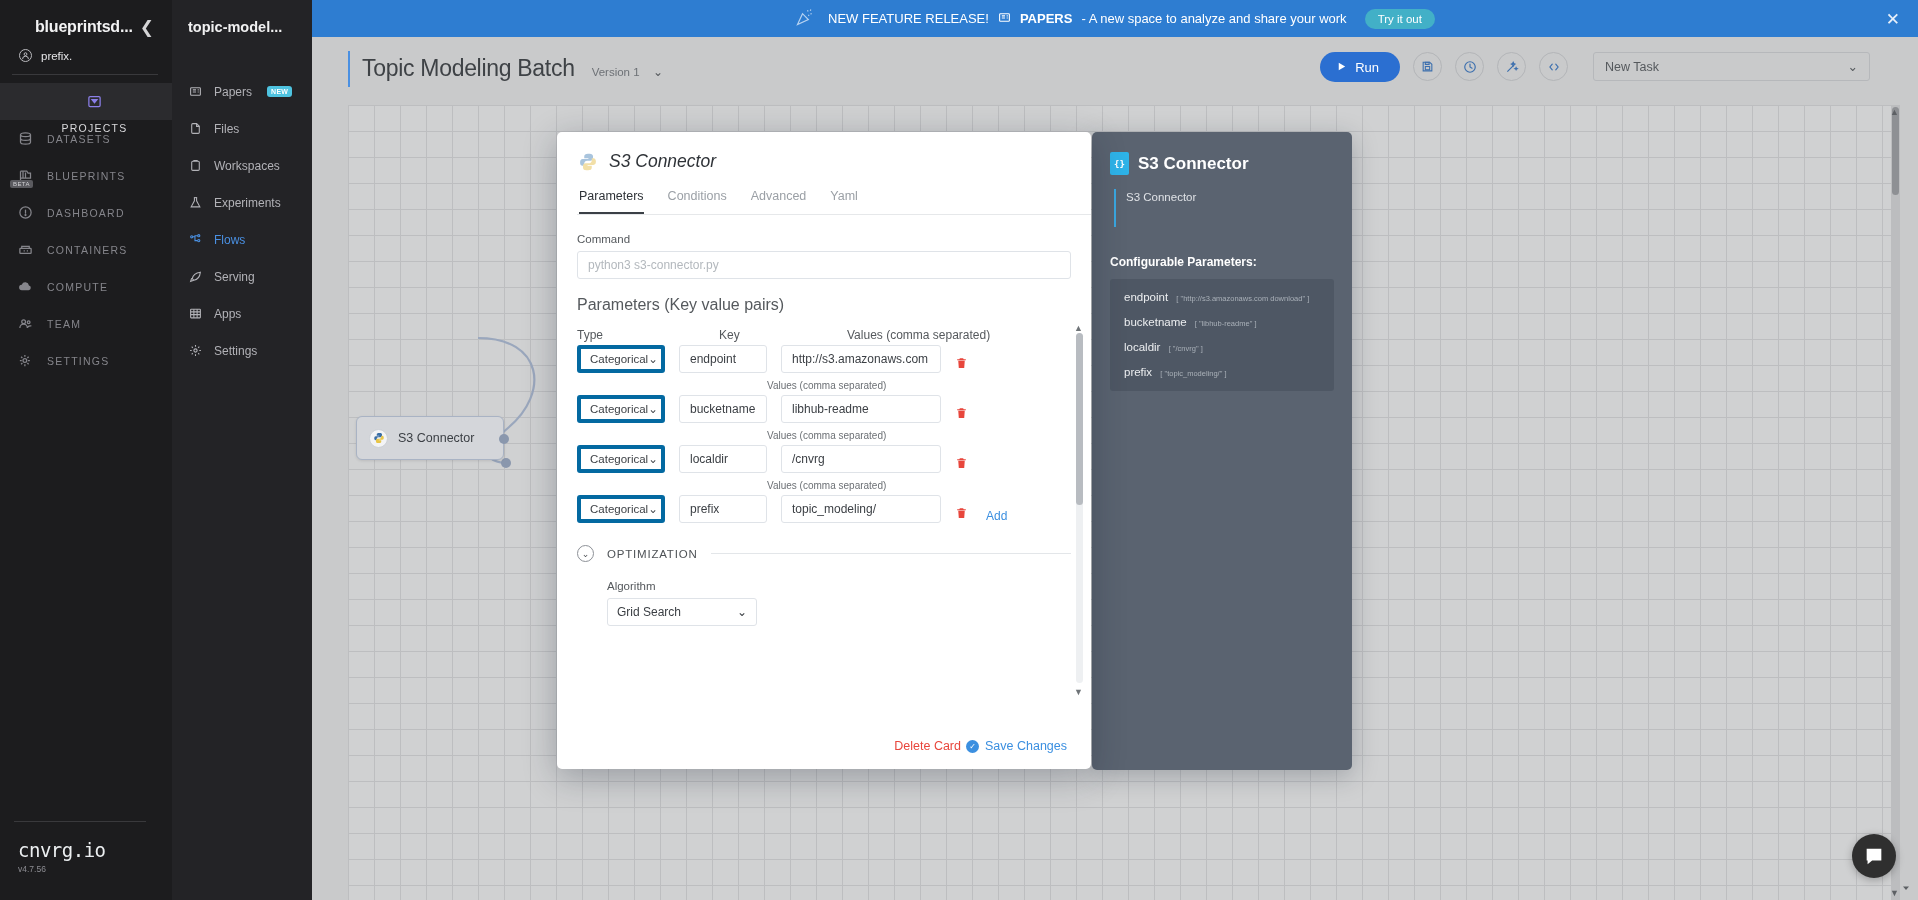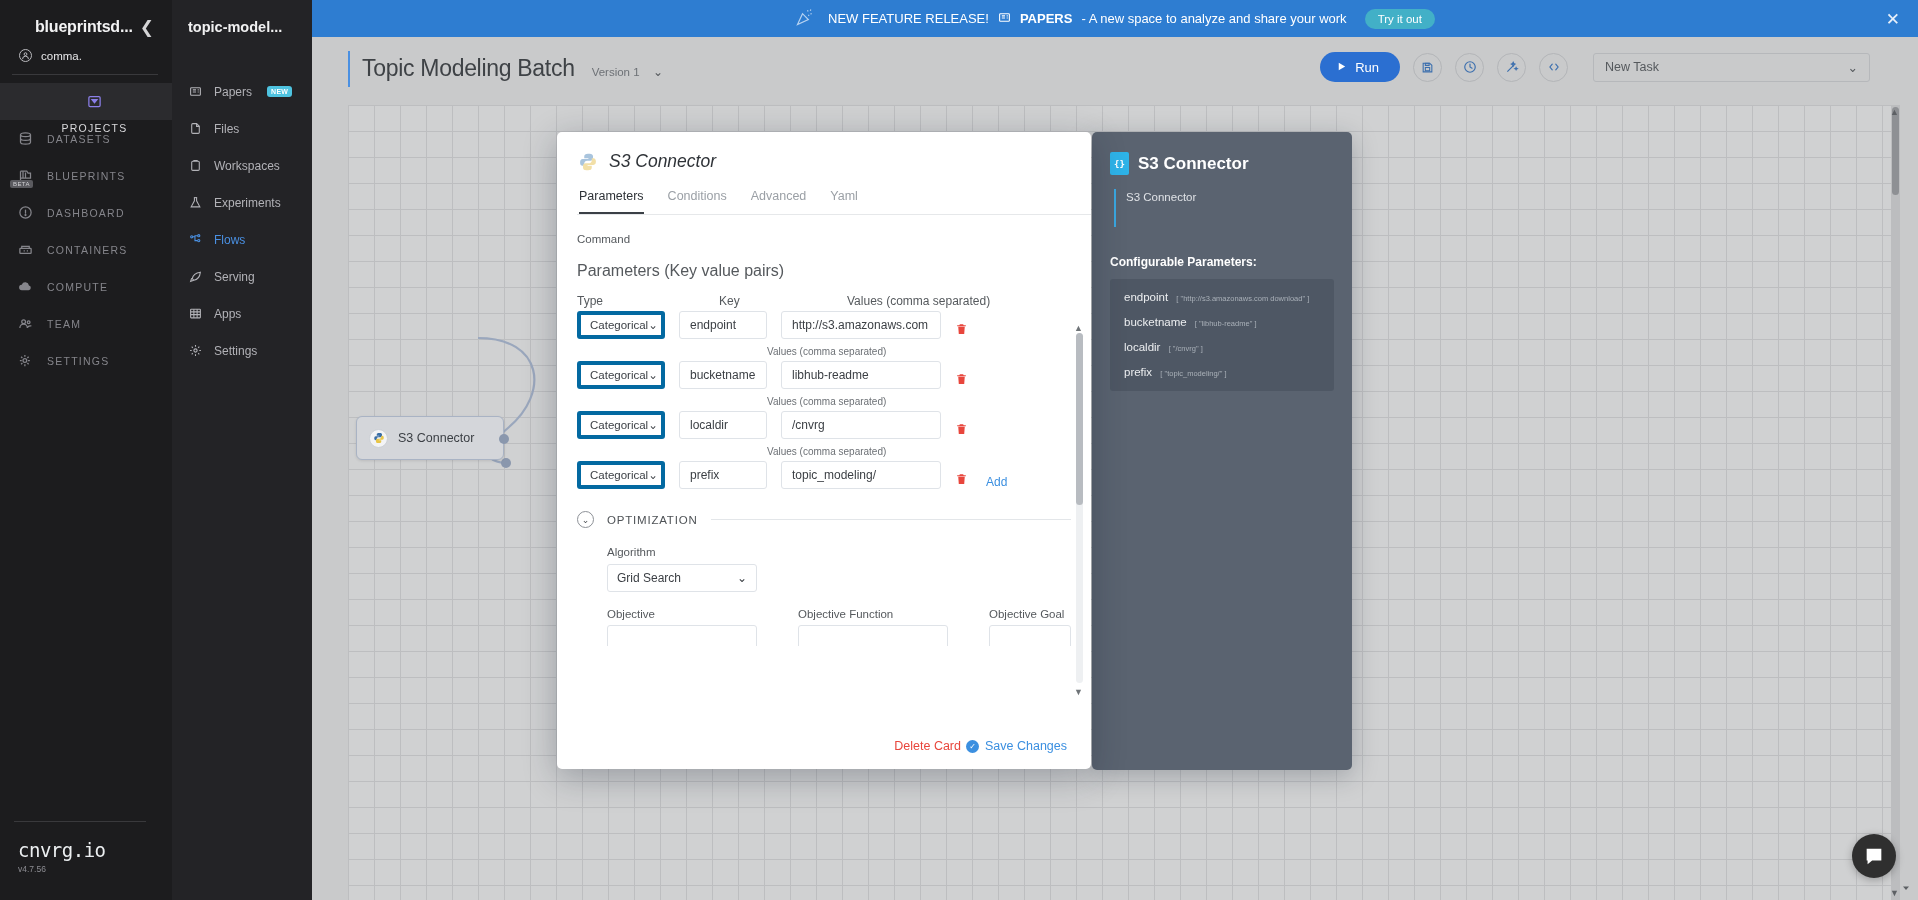--- a/index.html
+++ b/index.html
@@ -79,21 +79,21 @@
 
   
   .main { position: absolute; left: 312px; top: 37px; right: 0; bottom: 0; background: #c9cacb; }
   .topbar { position: relative; height: 68px; }
   .page-title-wrap { position: absolute; left: 50px; top: 18px; display: flex; align-items: baseline; gap: 17px; }
   .title-bar-accent { position: absolute; left: 36px; top: 14px; width: 2px; height: 36px; background: #4a90e2; }
   .page-title { font-size: 23px; color: #3e4246; letter-spacing: -.3px; }
   .version { font-size: 11.5px; color: #6d7176; }
   .version-caret { font-size: 12px; color: #55595d; margin-left: 9px; }
 
-  .tools { position: absolute; right: 48px; top: 15px; display: flex; align-items: center; gap: 13px; }
+  .tools { position: absolute; right: 48px; top: 15px; display: flex; align-items: flex-start; gap: 13px; }
   .btn-run {
     background: #2b6fd1; color: #fff; border-radius: 17px;
     padding: 0 21px 0 16px; height: 30px; display: flex; align-items: center; gap: 8px;
     font-size: 13px; cursor: pointer;
   }
   .icon-btn {
     width: 29px; height: 29px; border-radius: 50%; border: 1px solid #b3b5b8;
     display: flex; align-items: center; justify-content: center; cursor: pointer;
     color: #3c6fae; background: transparent;
   }
@@ -241,21 +241,21 @@
       <div class="rail-org">blueprintsd...</div>
       <div class="rail-collapse">❮</div>
     </div>
     <div class="rail-user">
       <span class="av">
         <svg width="11" height="11" viewBox="0 0 24 24" fill="none" stroke="#c6c6ca" stroke-width="2">
             <circle cx="12" cy="9" r="3"></circle>
             <path d="M5.5 20a6.5 6.5 0 0 1 13 0"></path>
           </svg>
       </span>
-      <span>comma.</span>
+      <span>prefix.</span>
     </div>
     <div class="rail-sep"></div>
 
     <div class="rail-nav">
       <div class="rail-item active">
         <span class="ri">
           <svg width="15" height="15" viewBox="0 0 24 24" fill="none" stroke="#8b7fe8" stroke-width="2">
               <rect x="3" y="4" width="18" height="16" rx="2"></rect>
               <path d="M8 9h8l-4 5z" fill="#8b7fe8"></path>
             </svg>
@@ -559,20 +559,21 @@
       <div class="tabs">
         <div class="tab active">Parameters</div>
         <div class="tab">Conditions</div>
         <div class="tab">Advanced</div>
         <div class="tab">Yaml</div>
       </div>
     </div>
 
     <div class="modal-body">
       <div class="fld-label">Command</div>
+      <input class="text-input" placeholder="python3 s3-connector.py" style="">
 
       <div class="section-label">Parameters (Key value pairs)</div>
 
       <div class="param-scroll">
         <div class="p-head">
           <span class="c1">Type</span>
           <span class="c2">Key</span>
           <span>Values (comma separated)</span>
         </div>
 
@@ -658,34 +659,20 @@
           <span class="opt-line"></span>
         </div>
 
         <div class="opt-body">
           <div class="fld-label">Algorithm</div>
           <div class="sel-wide">
             <span>Grid Search</span>
             <span>⌄</span>
           </div>
 
-          <div class="obj-row">
-            <div class="obj-col">
-              <div class="ol">Objective</div>
-              <input class="text-input obj-in-1" style="">
-            </div>
-            <div class="obj-col">
-              <div class="ol">Objective Function</div>
-              <input class="text-input obj-in-2" style="">
-            </div>
-            <div class="obj-col">
-              <div class="ol">Objective Goal</div>
-              <input class="text-input obj-in-3" style="">
-            </div>
-          </div>
         </div>
       </div>
 
       <div class="modal-scrollbar">
         <div class="mthumb"></div>
       </div>
       <span class="msb-arrow" style="top:108px">▲</span>
       <span class="msb-arrow" style="top:472px">▼</span>
     </div>
 

